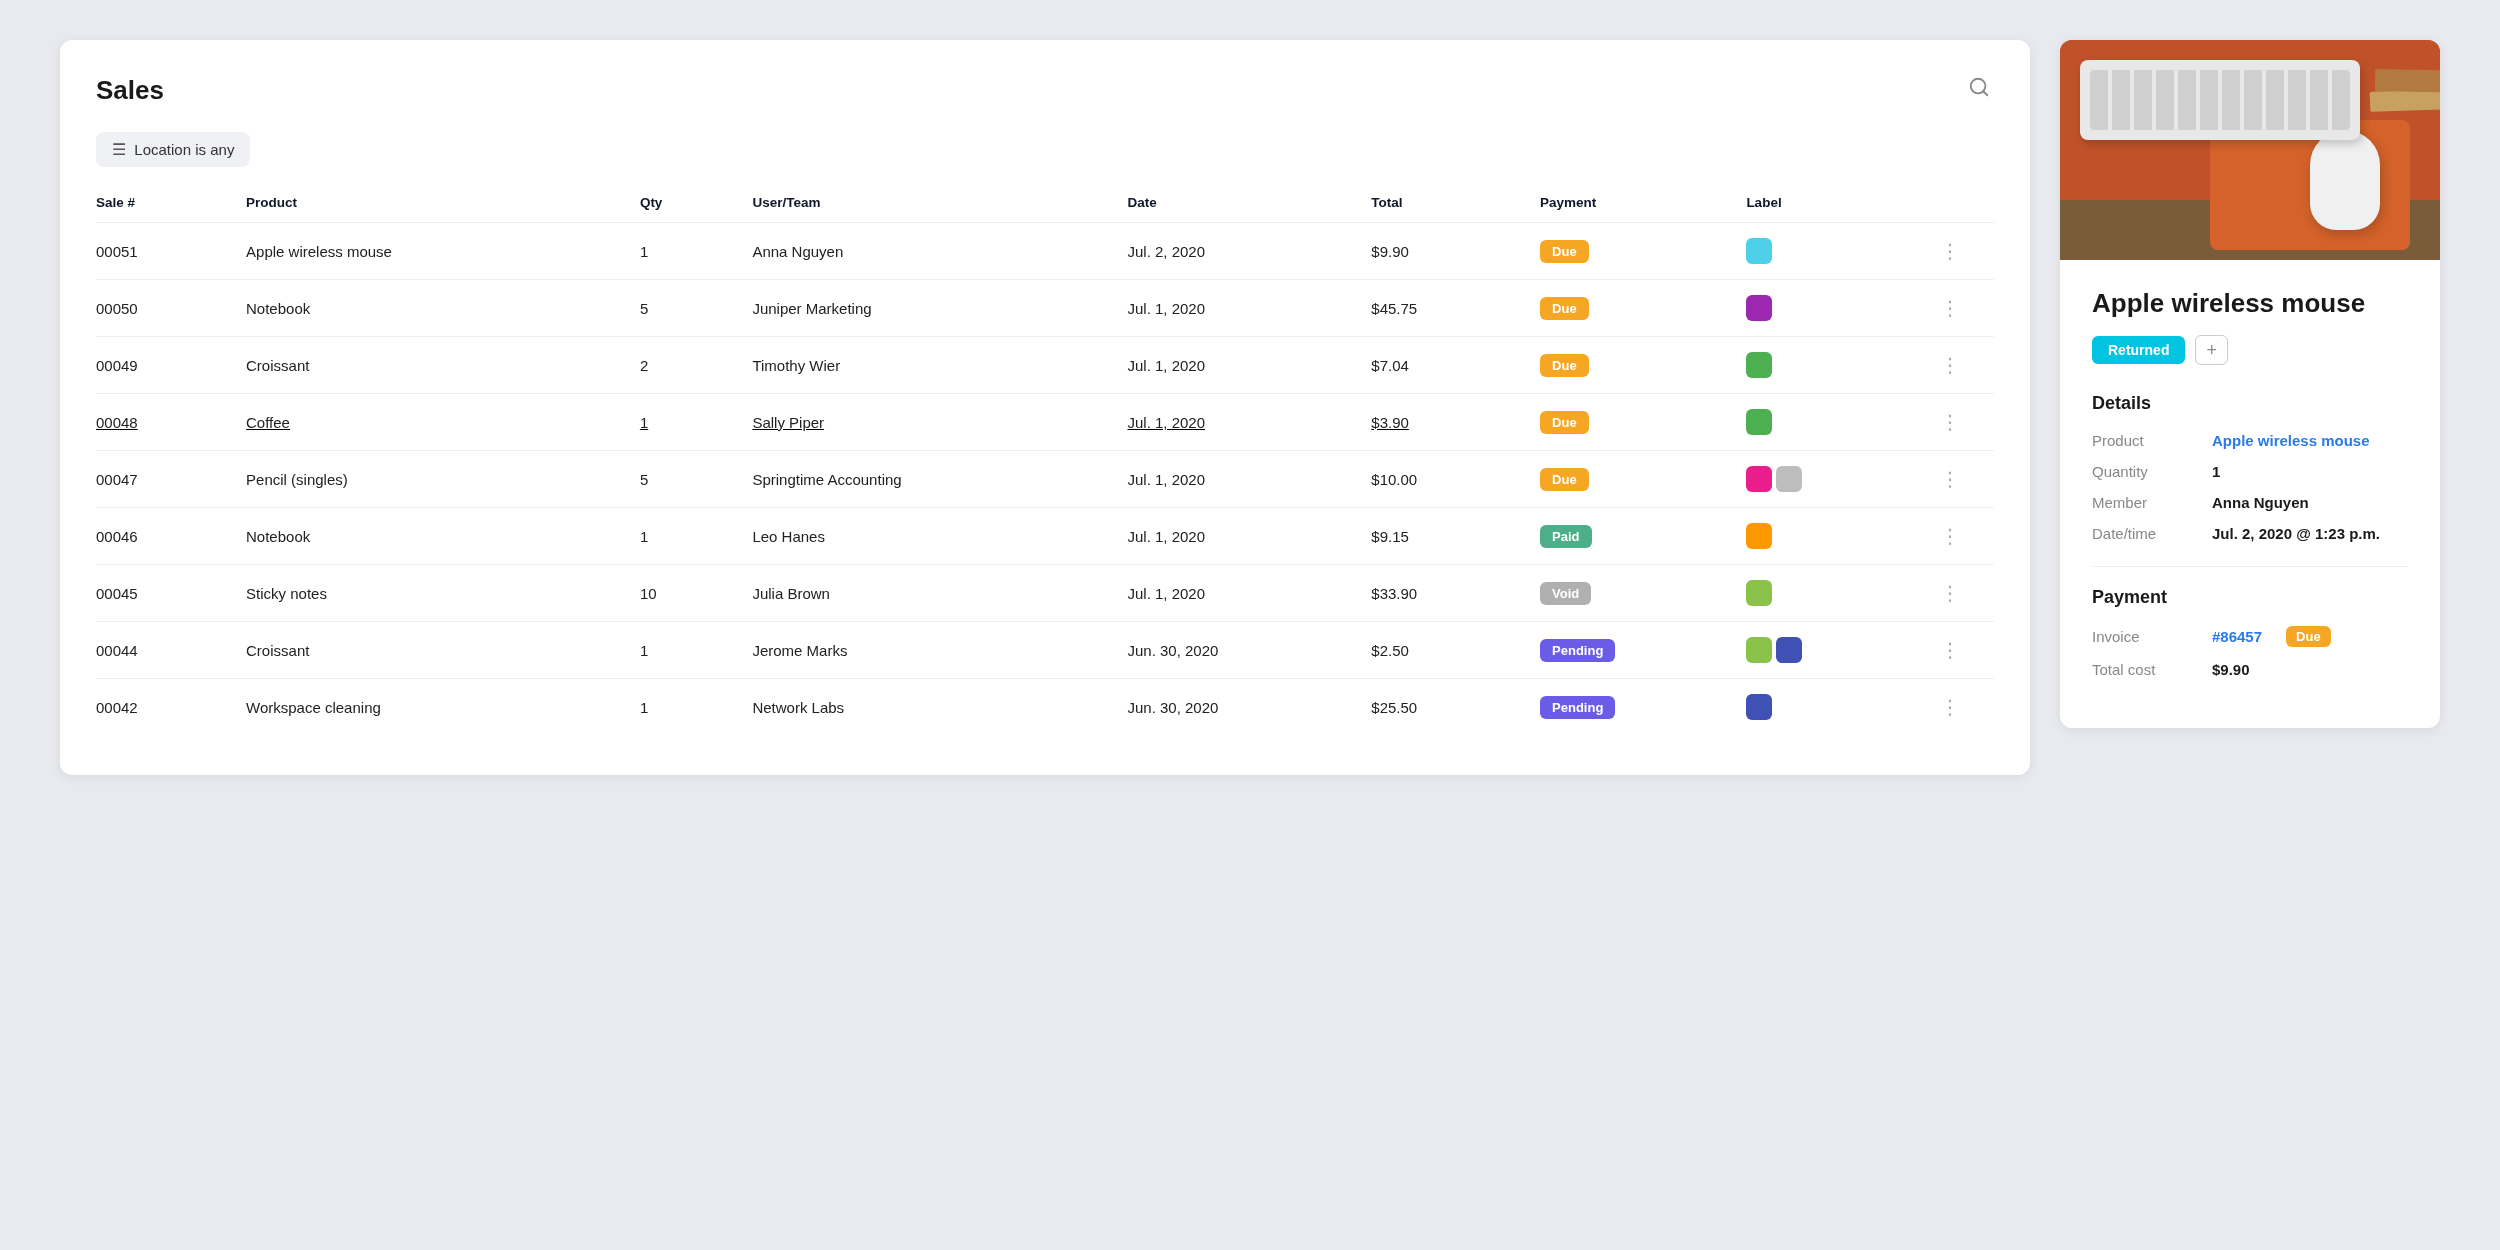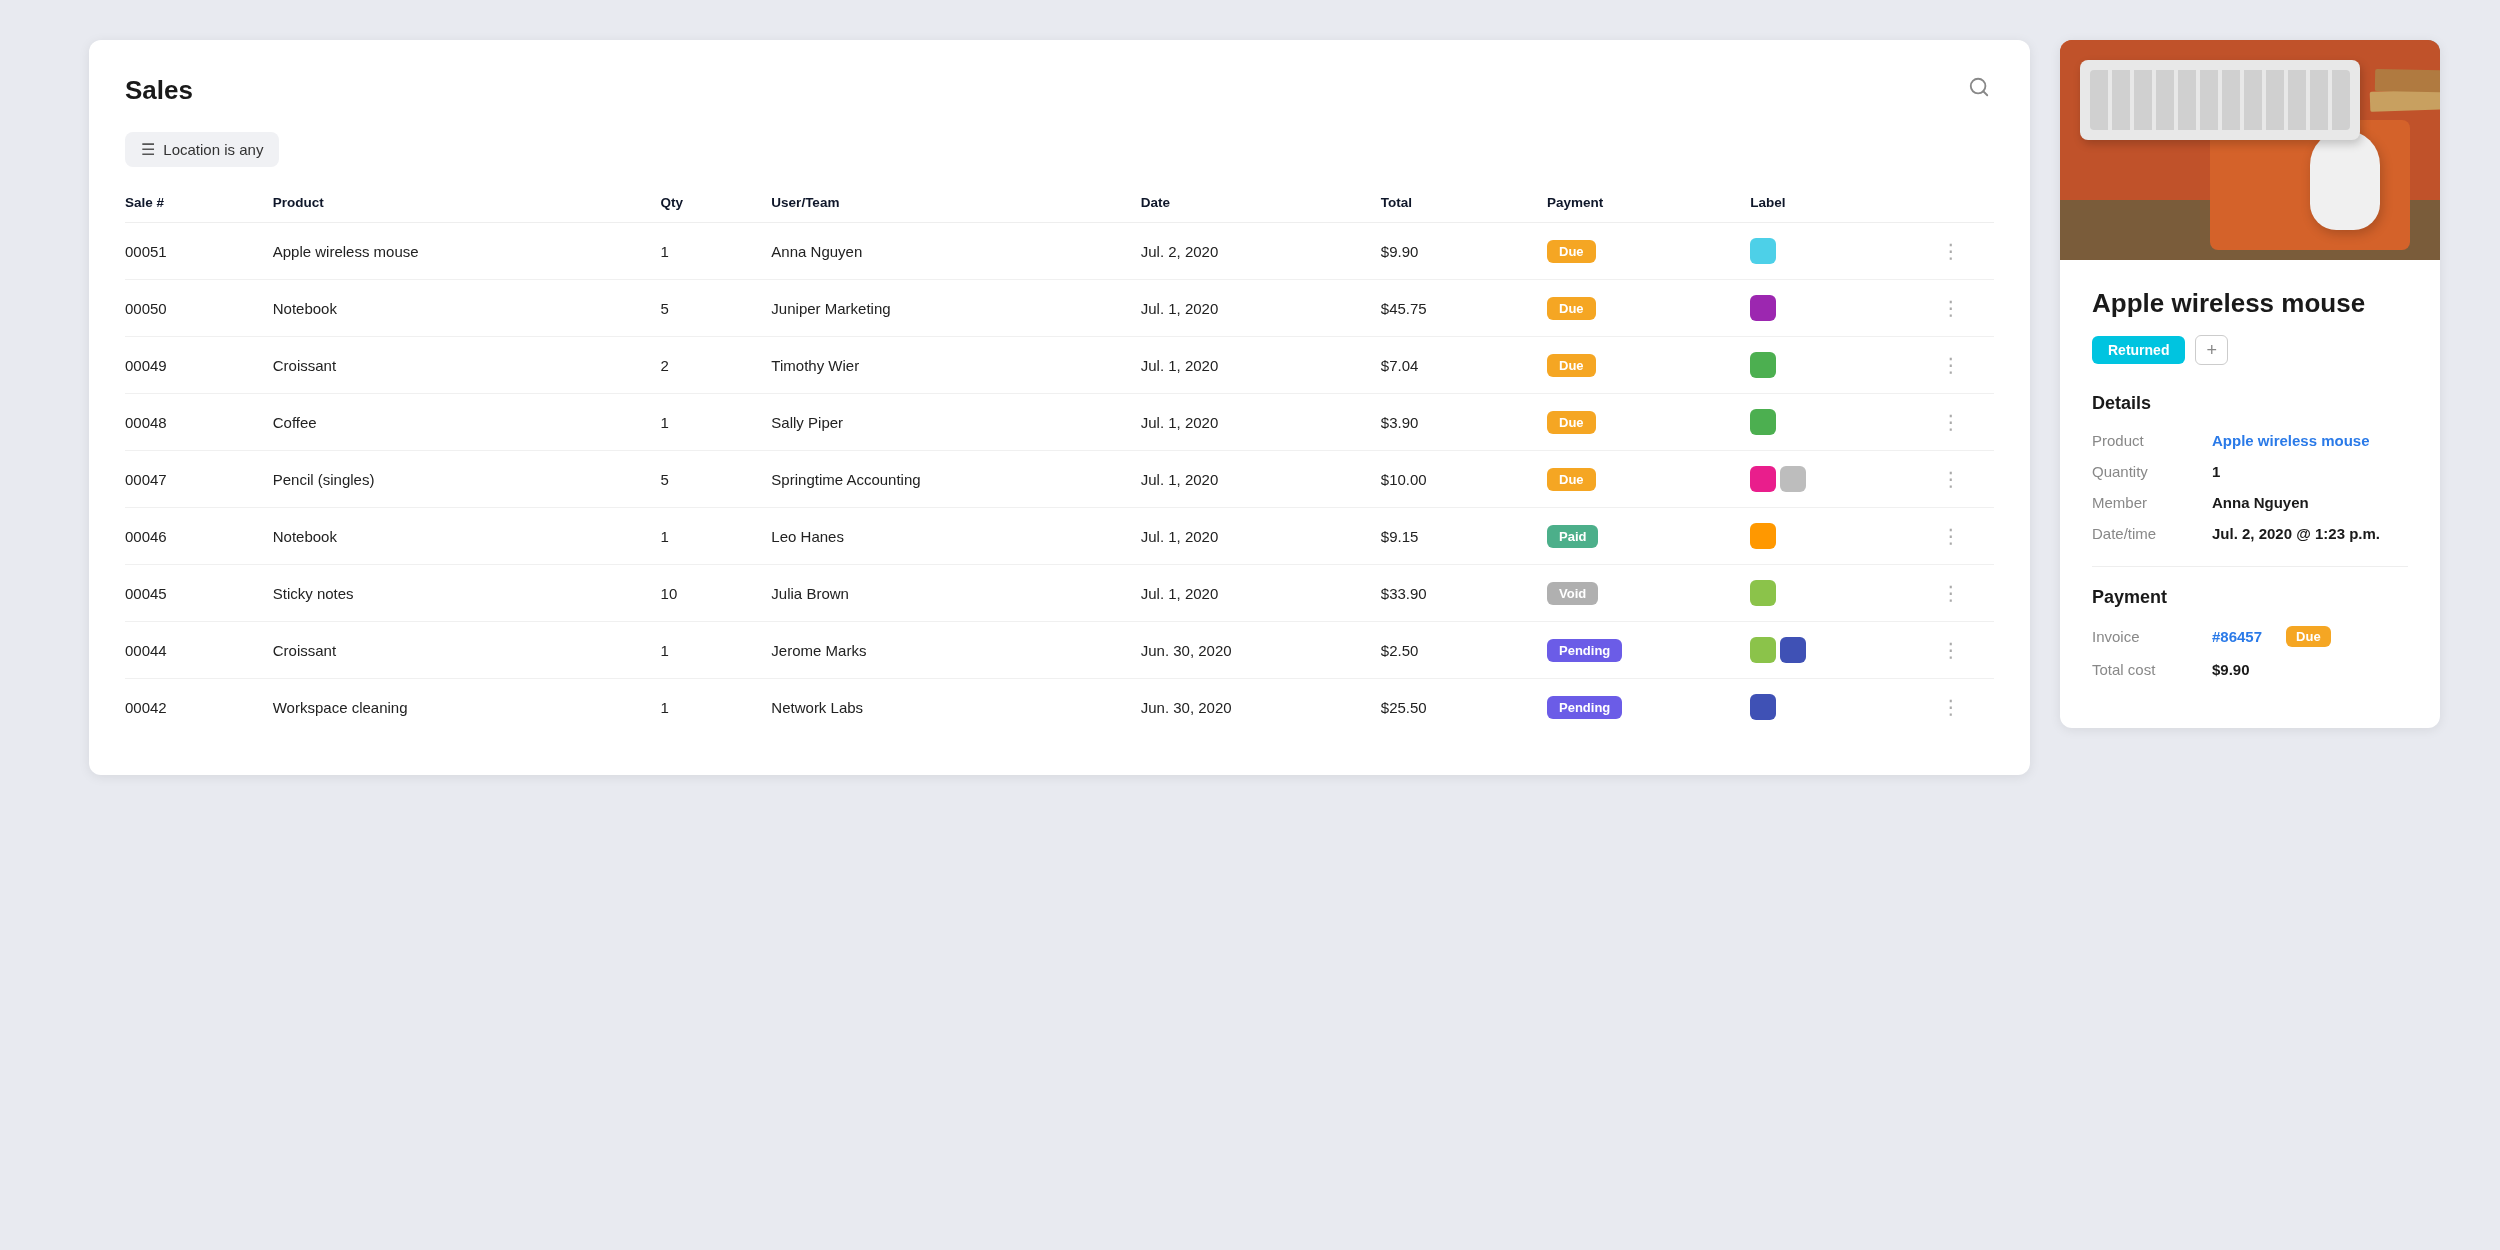--- a/index.html
+++ b/index.html
@@ -14,21 +14,20 @@
     }
 
     
     .sales-panel {
       background: #fff;
       border-radius: 12px;
       box-shadow: 0 2px 12px rgba(0,0,0,0.08);
       flex: 1;
       min-width: 0;
       padding: 32px 36px 40px;
-      margin-left: 29px;
     }
 
     .panel-header {
       display: flex;
       align-items: center;
       justify-content: space-between;
       margin-bottom: 24px;
     }
 
     .panel-title {
@@ -436,21 +435,21 @@
           <td class="col-date">Jul. 1, 2020</td>
           <td class="col-total">$7.04</td>
           <td class="col-payment"><span class="badge badge-due">Due</span></td>
           <td class="col-label">
             <div class="label-group">
               <span class="color-dot" style="background: rgb(76, 175, 80);"></span>
             </div>
           </td>
           <td class="col-action"><button class="more-btn">⋮</button></td>
         </tr>
-        <tr style="cursor: pointer;">
+        <tr style="cursor: pointer; text-decoration: underline;">
           <td class="col-sale">00048</td>
           <td class="col-product">Coffee</td>
           <td class="col-qty">1</td>
           <td class="col-user">Sally Piper</td>
           <td class="col-date">Jul. 1, 2020</td>
           <td class="col-total">$3.90</td>
           <td class="col-payment"><span class="badge badge-due">Due</span></td>
           <td class="col-label">
             <div class="label-group">
               <span class="color-dot" style="background: rgb(76, 175, 80);"></span>

